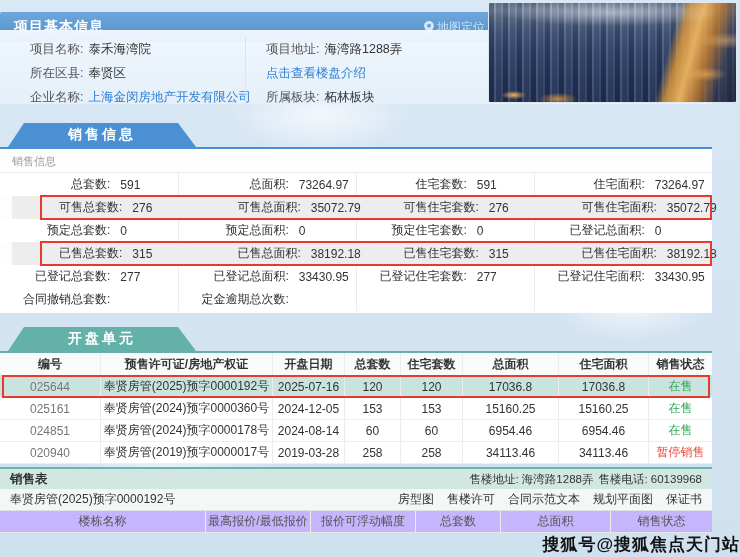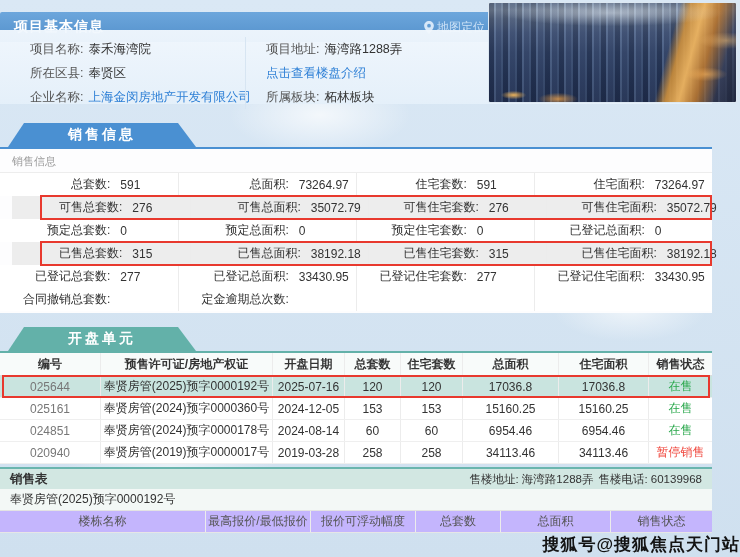--- a/index.html
+++ b/index.html
@@ -335,20 +335,27 @@
 <div class="st-wrap">
   <div class="st-bar">
     <span class="st-title">销售表</span>
     <span class="st-contact">
       <span>售楼地址: 海湾路1288弄</span>
       <span>售楼电话: 60139968</span>
     </span>
   </div>
   <div class="st-license-row">
     <span>奉贤房管(2025)预字0000192号</span>
+    <span class="st-links">
+      <span class="st-link">房型图</span>
+      <span class="st-link">售楼许可</span>
+      <span class="st-link">合同示范文本</span>
+      <span class="st-link">规划平面图</span>
+      <span class="st-link">保证书</span>
+    </span>
   </div>
   <div class="st-thead">
     <div class="b1">楼栋名称</div>
     <div class="b2">最高报价/最低报价</div>
     <div class="b3">报价可浮动幅度</div>
     <div class="b4">总套数</div>
     <div class="b5">总面积</div>
     <div class="b6">销售状态</div>
   </div>
 </div>

